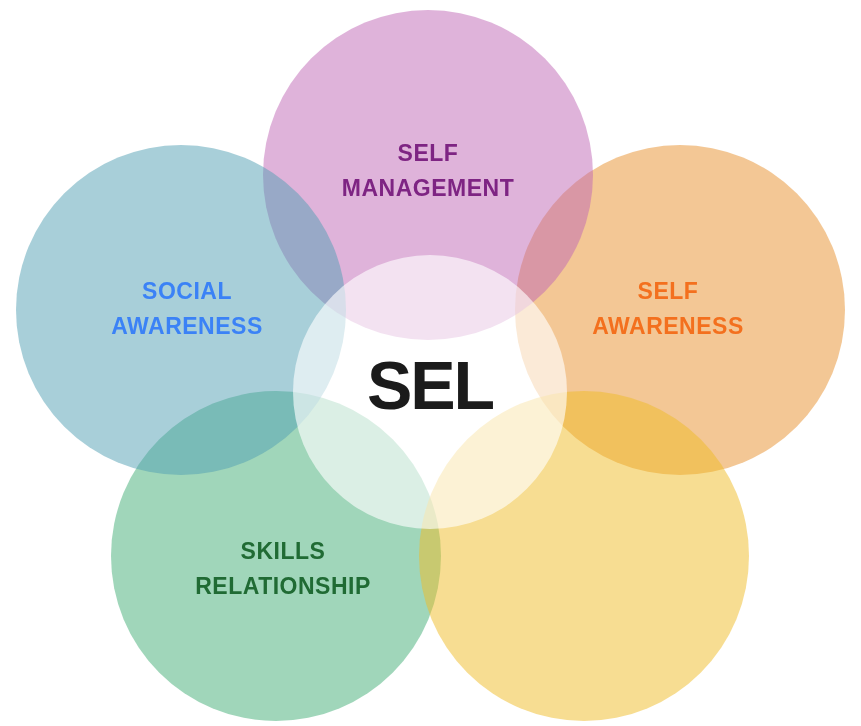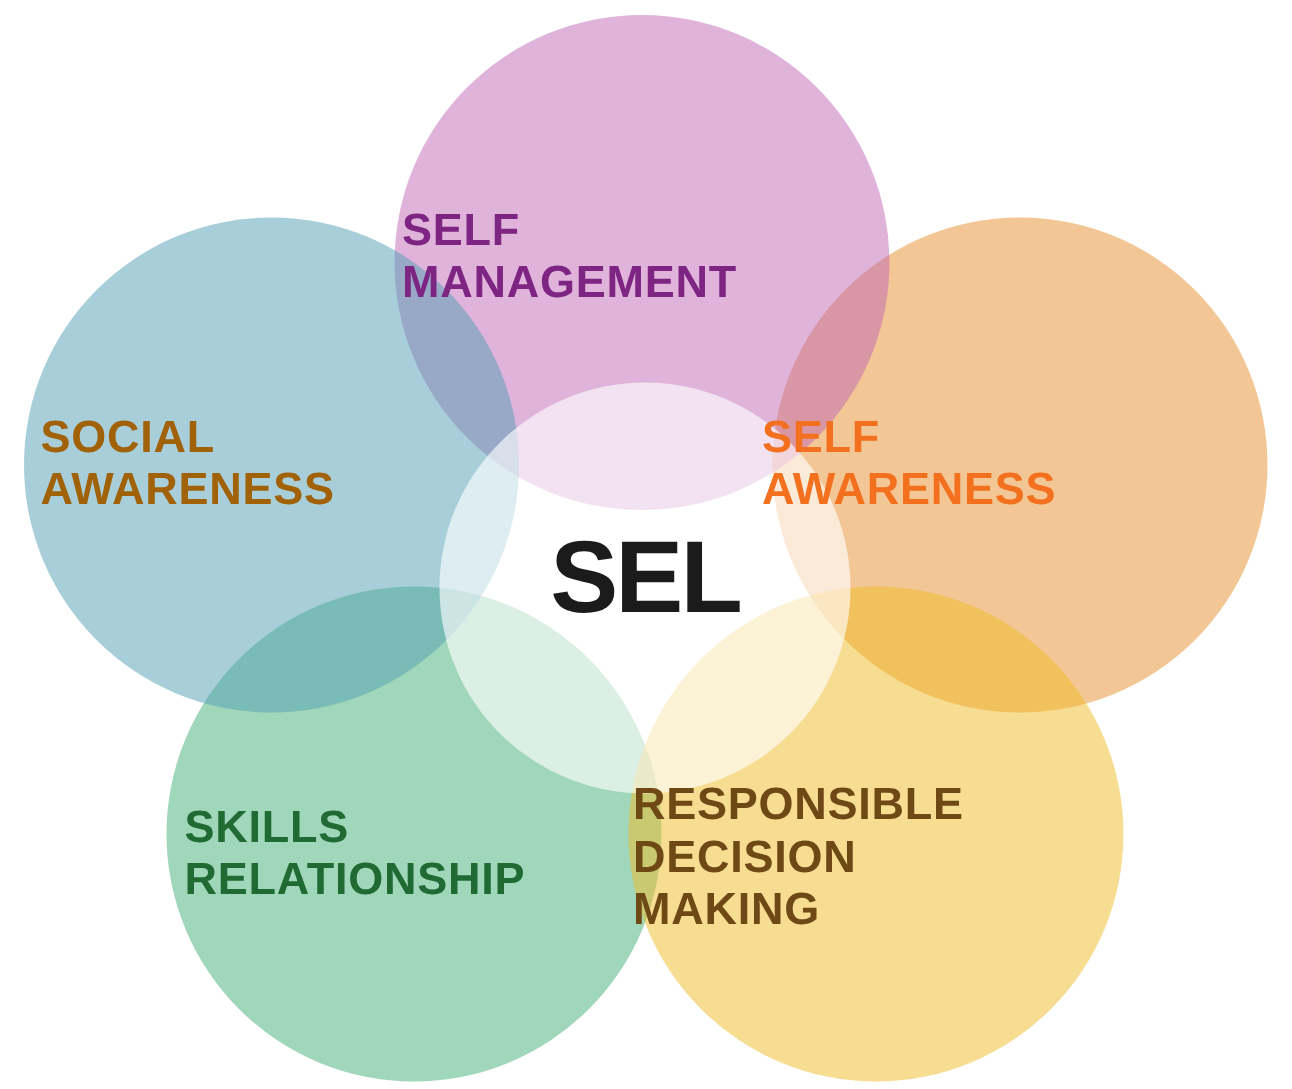--- a/index.html
+++ b/index.html
@@ -15,22 +15,22 @@
   .c-top    { left:263px; top:10px;  }
   .c-left   { left:16px;  top:145px; }
   .c-right  { left:515px; top:145px; }
   .c-bleft  { left:111px; top:391px; }
   .c-bright { left:419px; top:391px; }
   .center-overlay {
     position:absolute; width:274px; height:274px; border-radius:50%;
     left:293px; top:255px;
   }
   .label {
-    position:absolute; width:320px; text-align:left;
-    font-weight:bold; font-size:30px; line-height:35px; letter-spacing:0.5px;
+    position:absolute; width:320px; text-align:center;
+    font-weight:bold; font-size:23px; line-height:35px; letter-spacing:0.5px;
   }
   .lbl-top    { left:268px; top:136px; }
   .lbl-left   { left:27px;  top:274px; }
   .lbl-right  { left:508px; top:274px; }
   .lbl-bleft  { left:123px; top:534px; }
   .lbl-bright { left:422px; top:519px; }
   .sel-label {
     position:absolute; left:280px; top:340px; width:300px; height:90px;
     text-align:center; font-weight:bold; font-size:68px; line-height:90px;
     letter-spacing:-2px;
@@ -47,36 +47,31 @@
   <div class="circle c-bright" style="background-color: rgba(239, 187, 37, 0.5);"></div>
   <div class="circle c-left" style="background-color: rgba(81, 159, 179, 0.5);"></div>
 
   <div class="center-overlay" style="background-color: rgba(255, 255, 255, 0.62);"></div>
 
   <div class="label lbl-top" style="color: rgb(126, 36, 131);">
     <div>SELF</div>
     <div>MANAGEMENT</div>
   </div>
 
-  <div class="label lbl-left" style="color: #a16207;">
+  <div class="label lbl-left" style="color: #3b82f6;">
     <div>SOCIAL</div>
     <div>AWARENESS</div>
   </div>
 
   <div class="label lbl-right" style="color: rgb(243, 112, 30);">
     <div>SELF</div>
     <div>AWARENESS</div>
   </div>
 
   <div class="label lbl-bleft" style="color: rgb(32, 107, 52);">
     <div>SKILLS</div>
     <div>RELATIONSHIP</div>
   </div>
 
-  <div class="label lbl-bright" style="color: rgb(110, 72, 21);">
-    <div>RESPONSIBLE</div>
-    <div>DECISION</div>
-    <div>MAKING</div>
-  </div>
 
   <div class="sel-label" style="color: rgb(27, 27, 27);">SEL</div>
 
 </div>
 
 </body></html>

